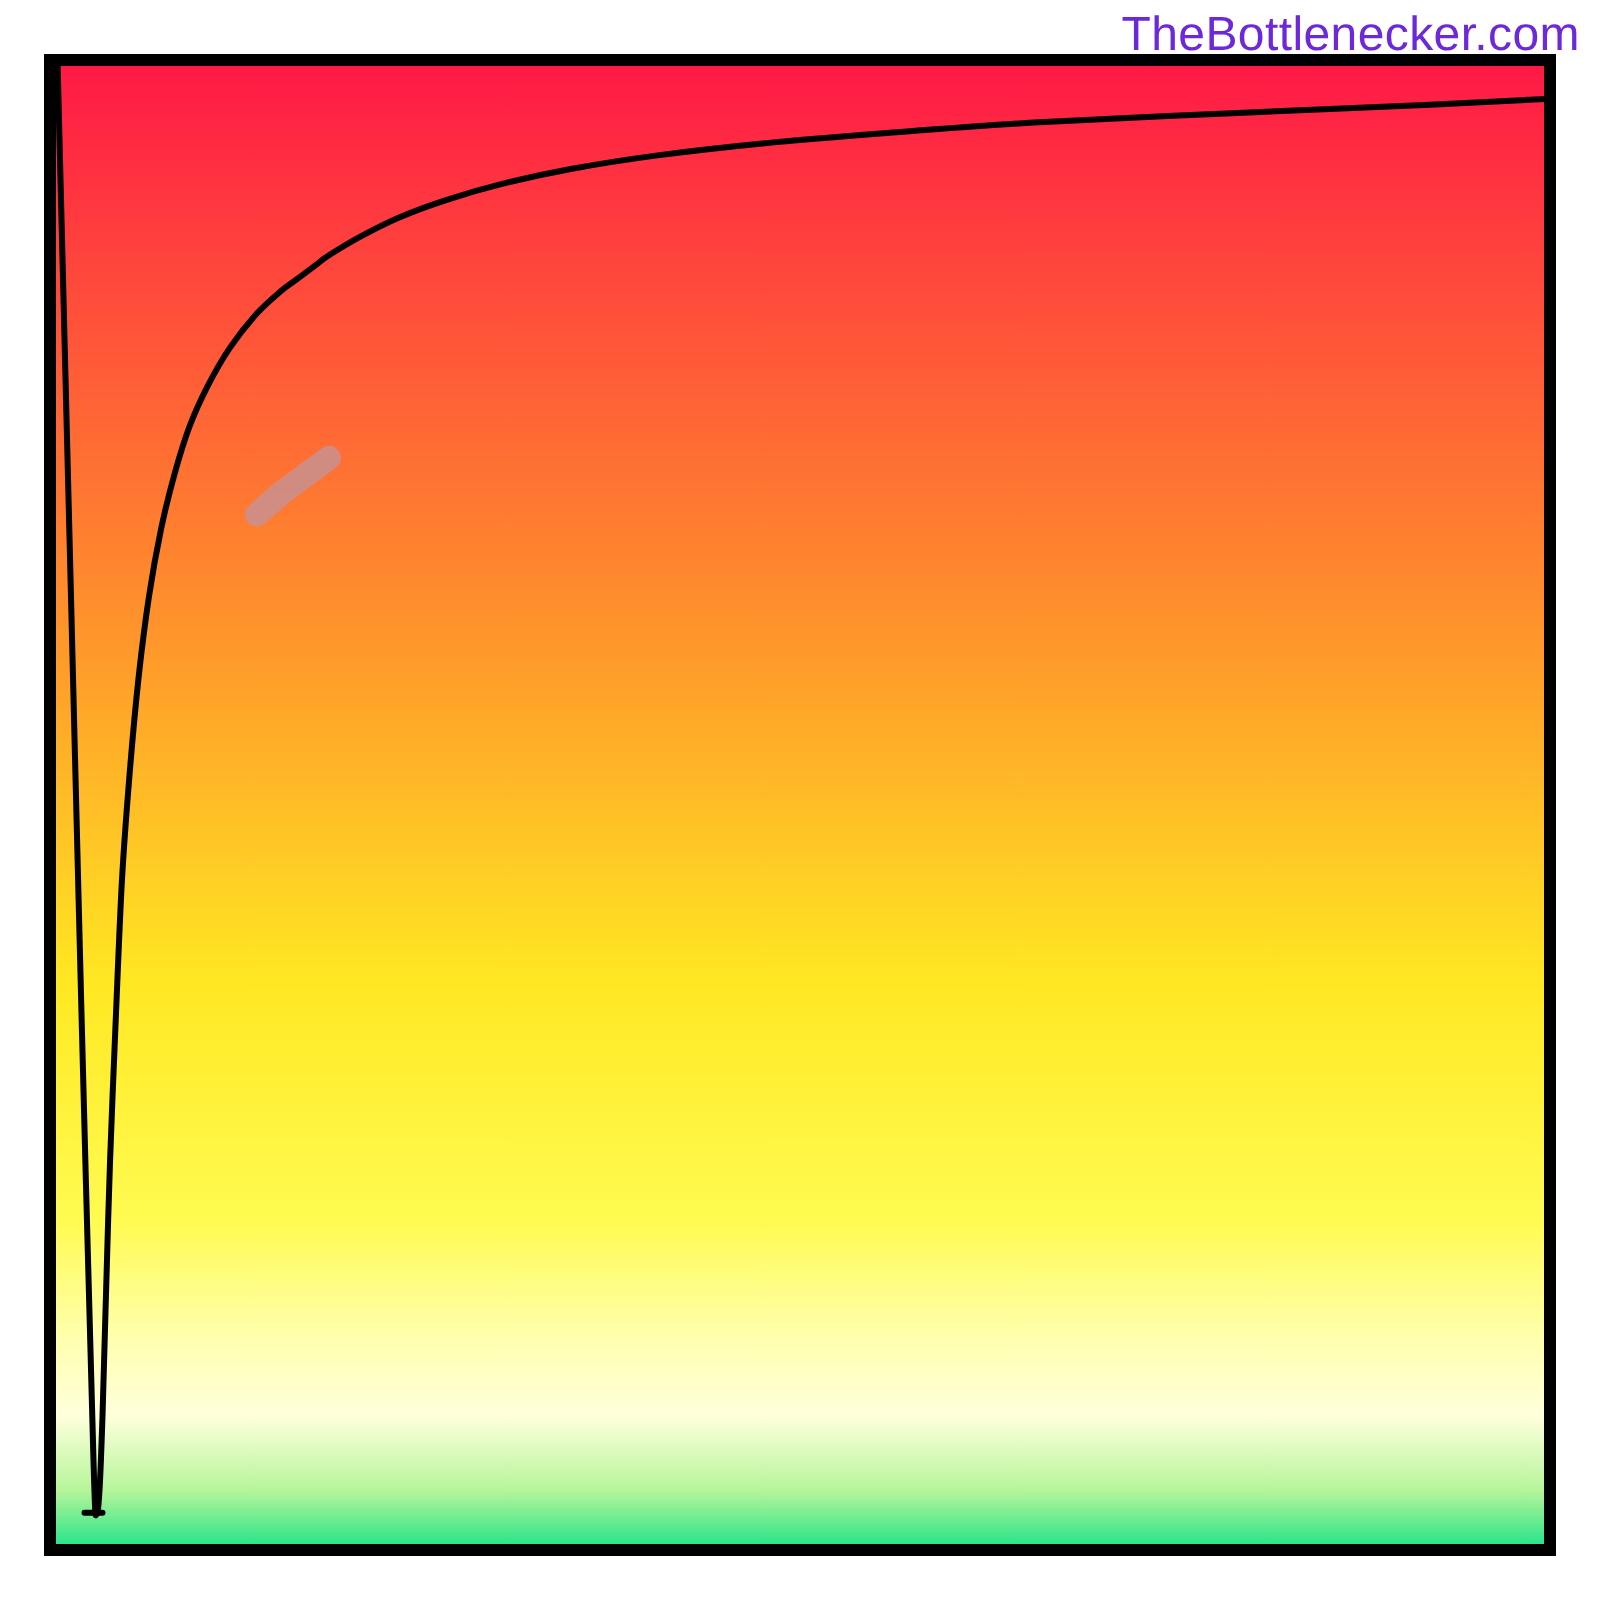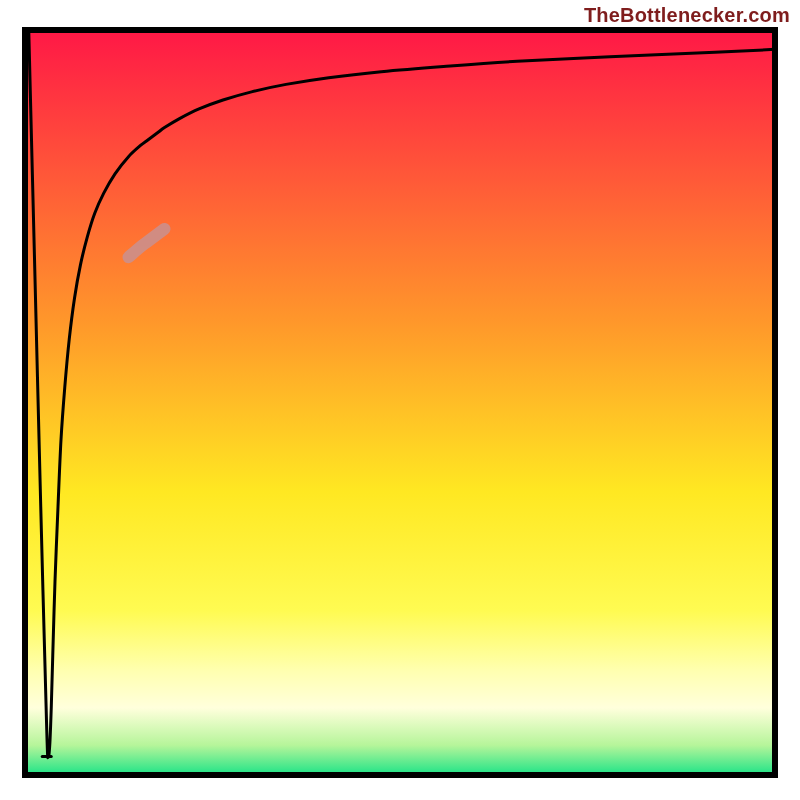--- a/index.html
+++ b/index.html
@@ -18,24 +18,23 @@
   svg.chart-svg {
     position: absolute;
     top: 0;
     left: 0;
   }
   .attribution {
     position: absolute;
     top: 4px;
     right: 10px;
     font-family: Arial, Helvetica, sans-serif;
-    font-size: 20px;
-    color: #7f1d1d;
+    font-size: 24px;
+    color: #6d28d9;
     letter-spacing: 0.2px;
-    font-weight: bold;
   }
 </style>
 </head>
 <body>
 
 <div class="chart-root">
   <svg class="chart-svg" width="800" height="800" viewBox="0 0 800 800">
     <defs>
       <linearGradient id="bg-grad" x1="0" y1="0" x2="0" y2="1">
           <stop offset="0%" stop-color="#ff1846"></stop>

